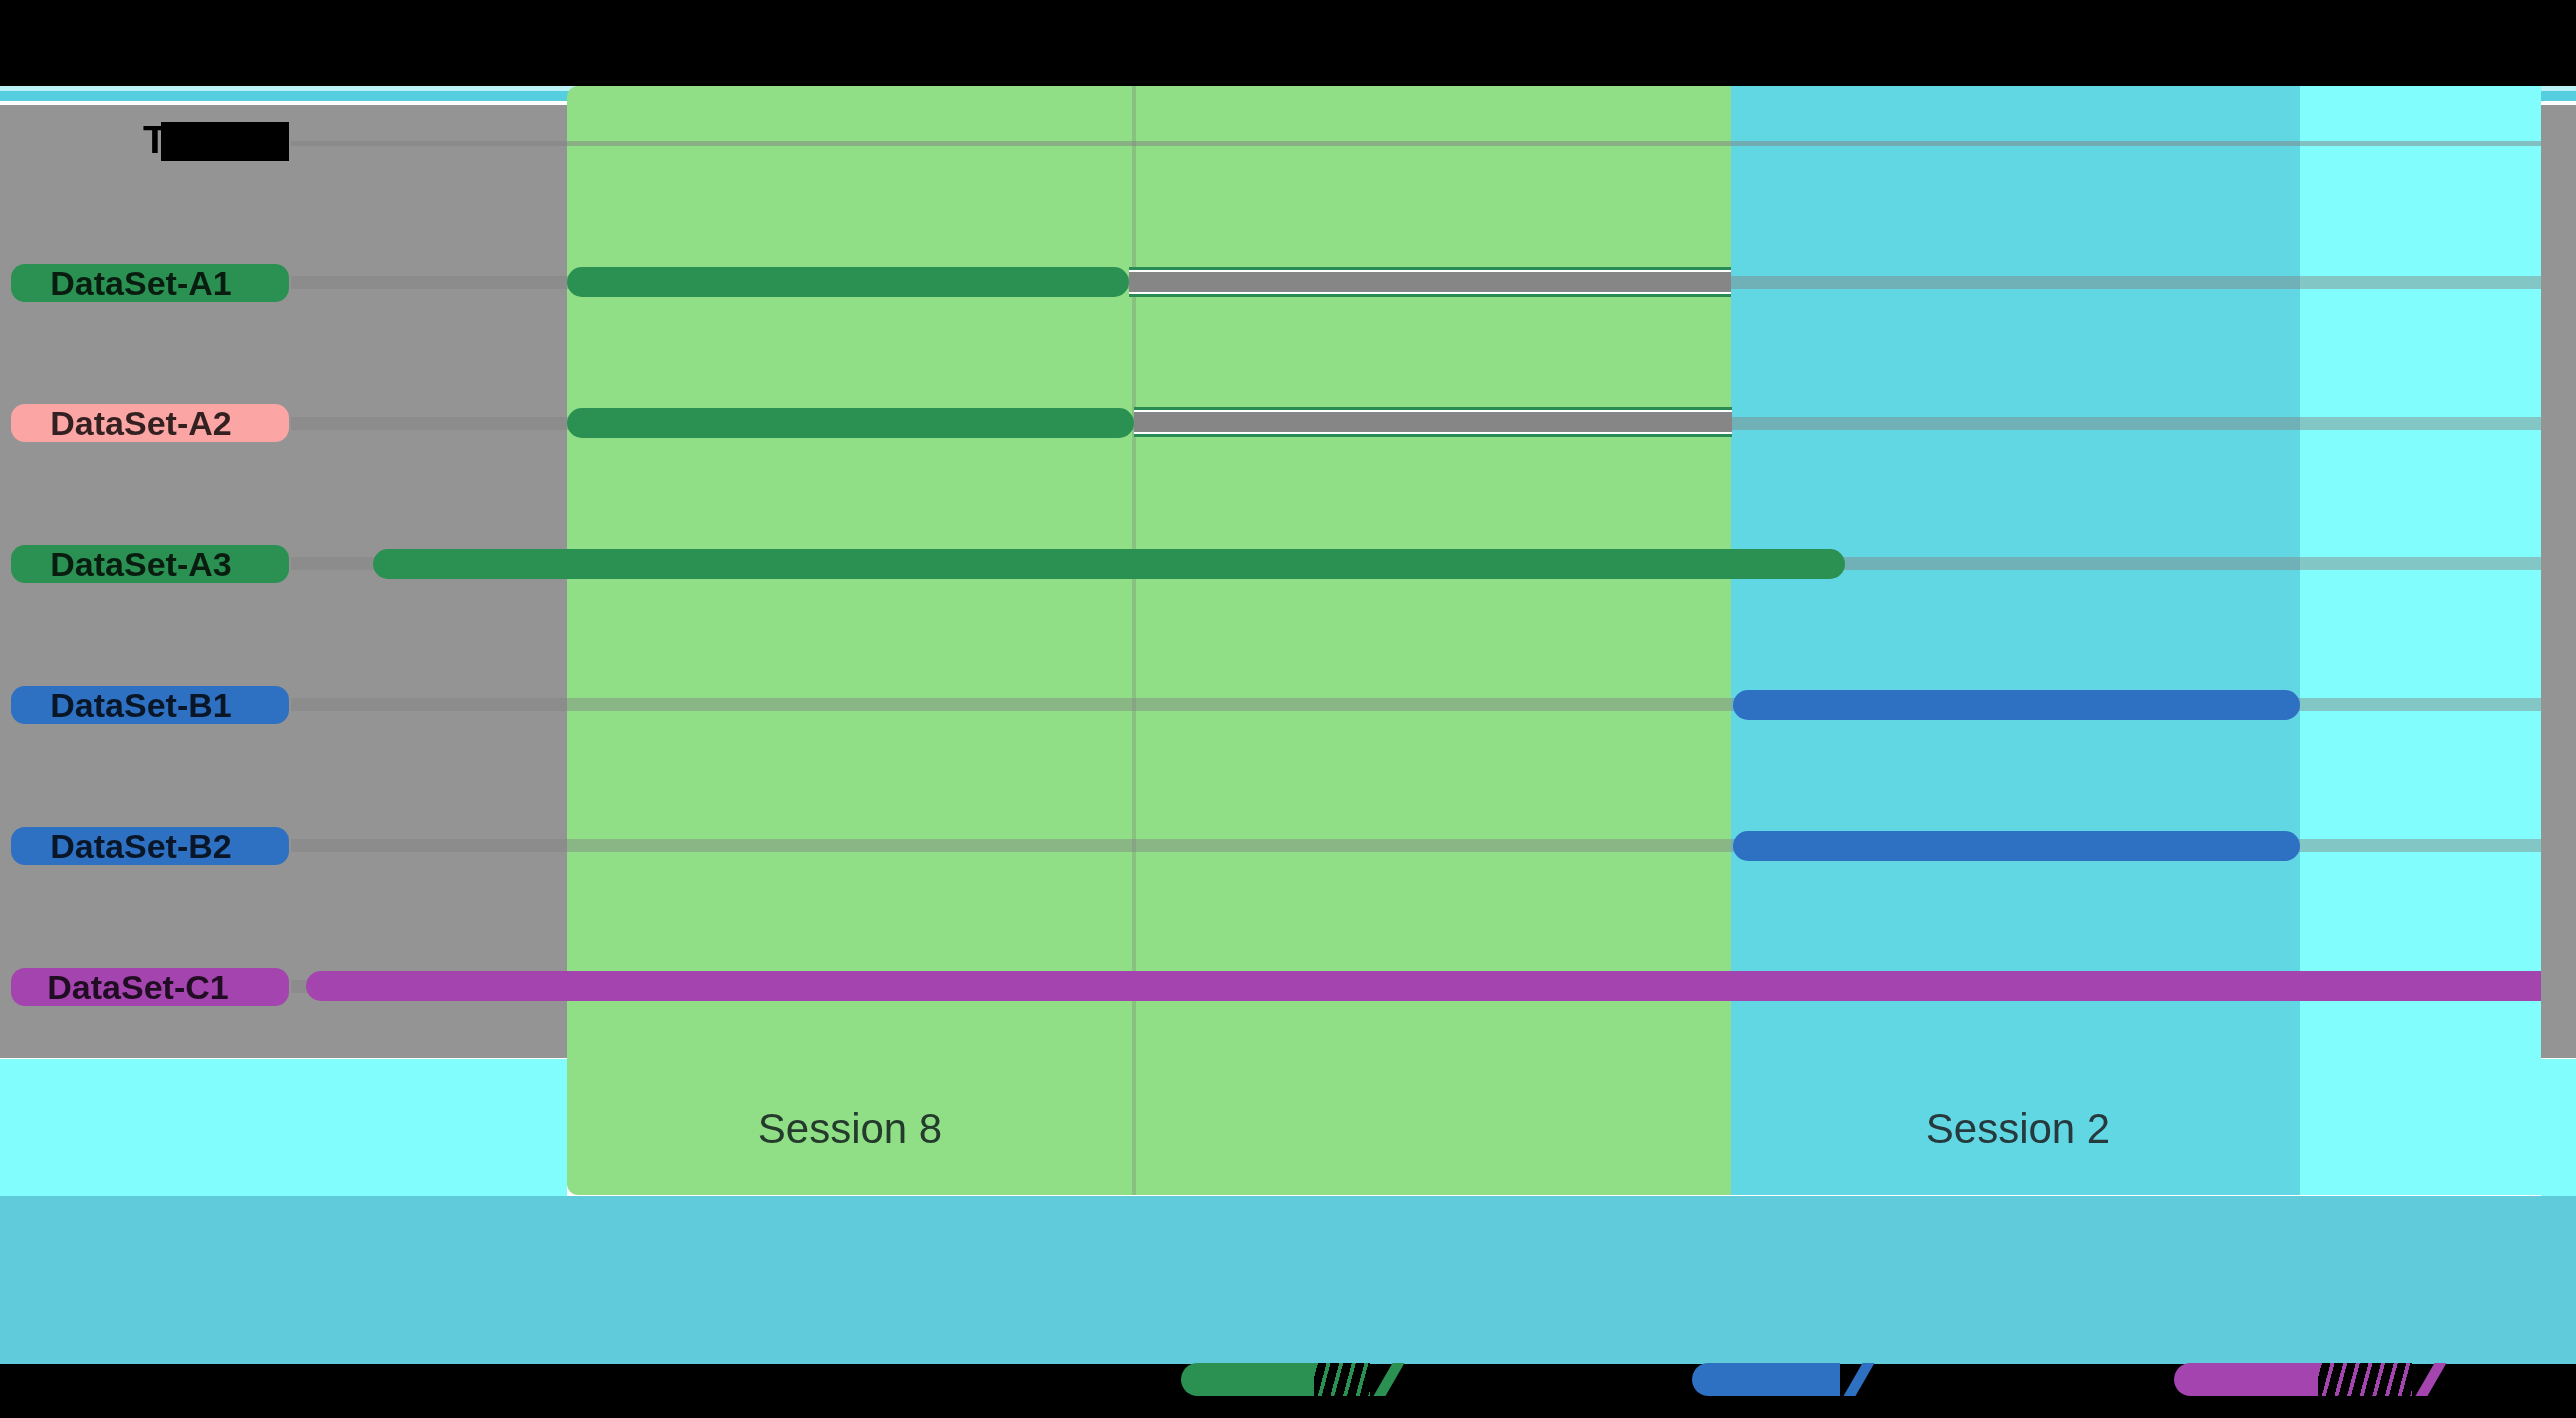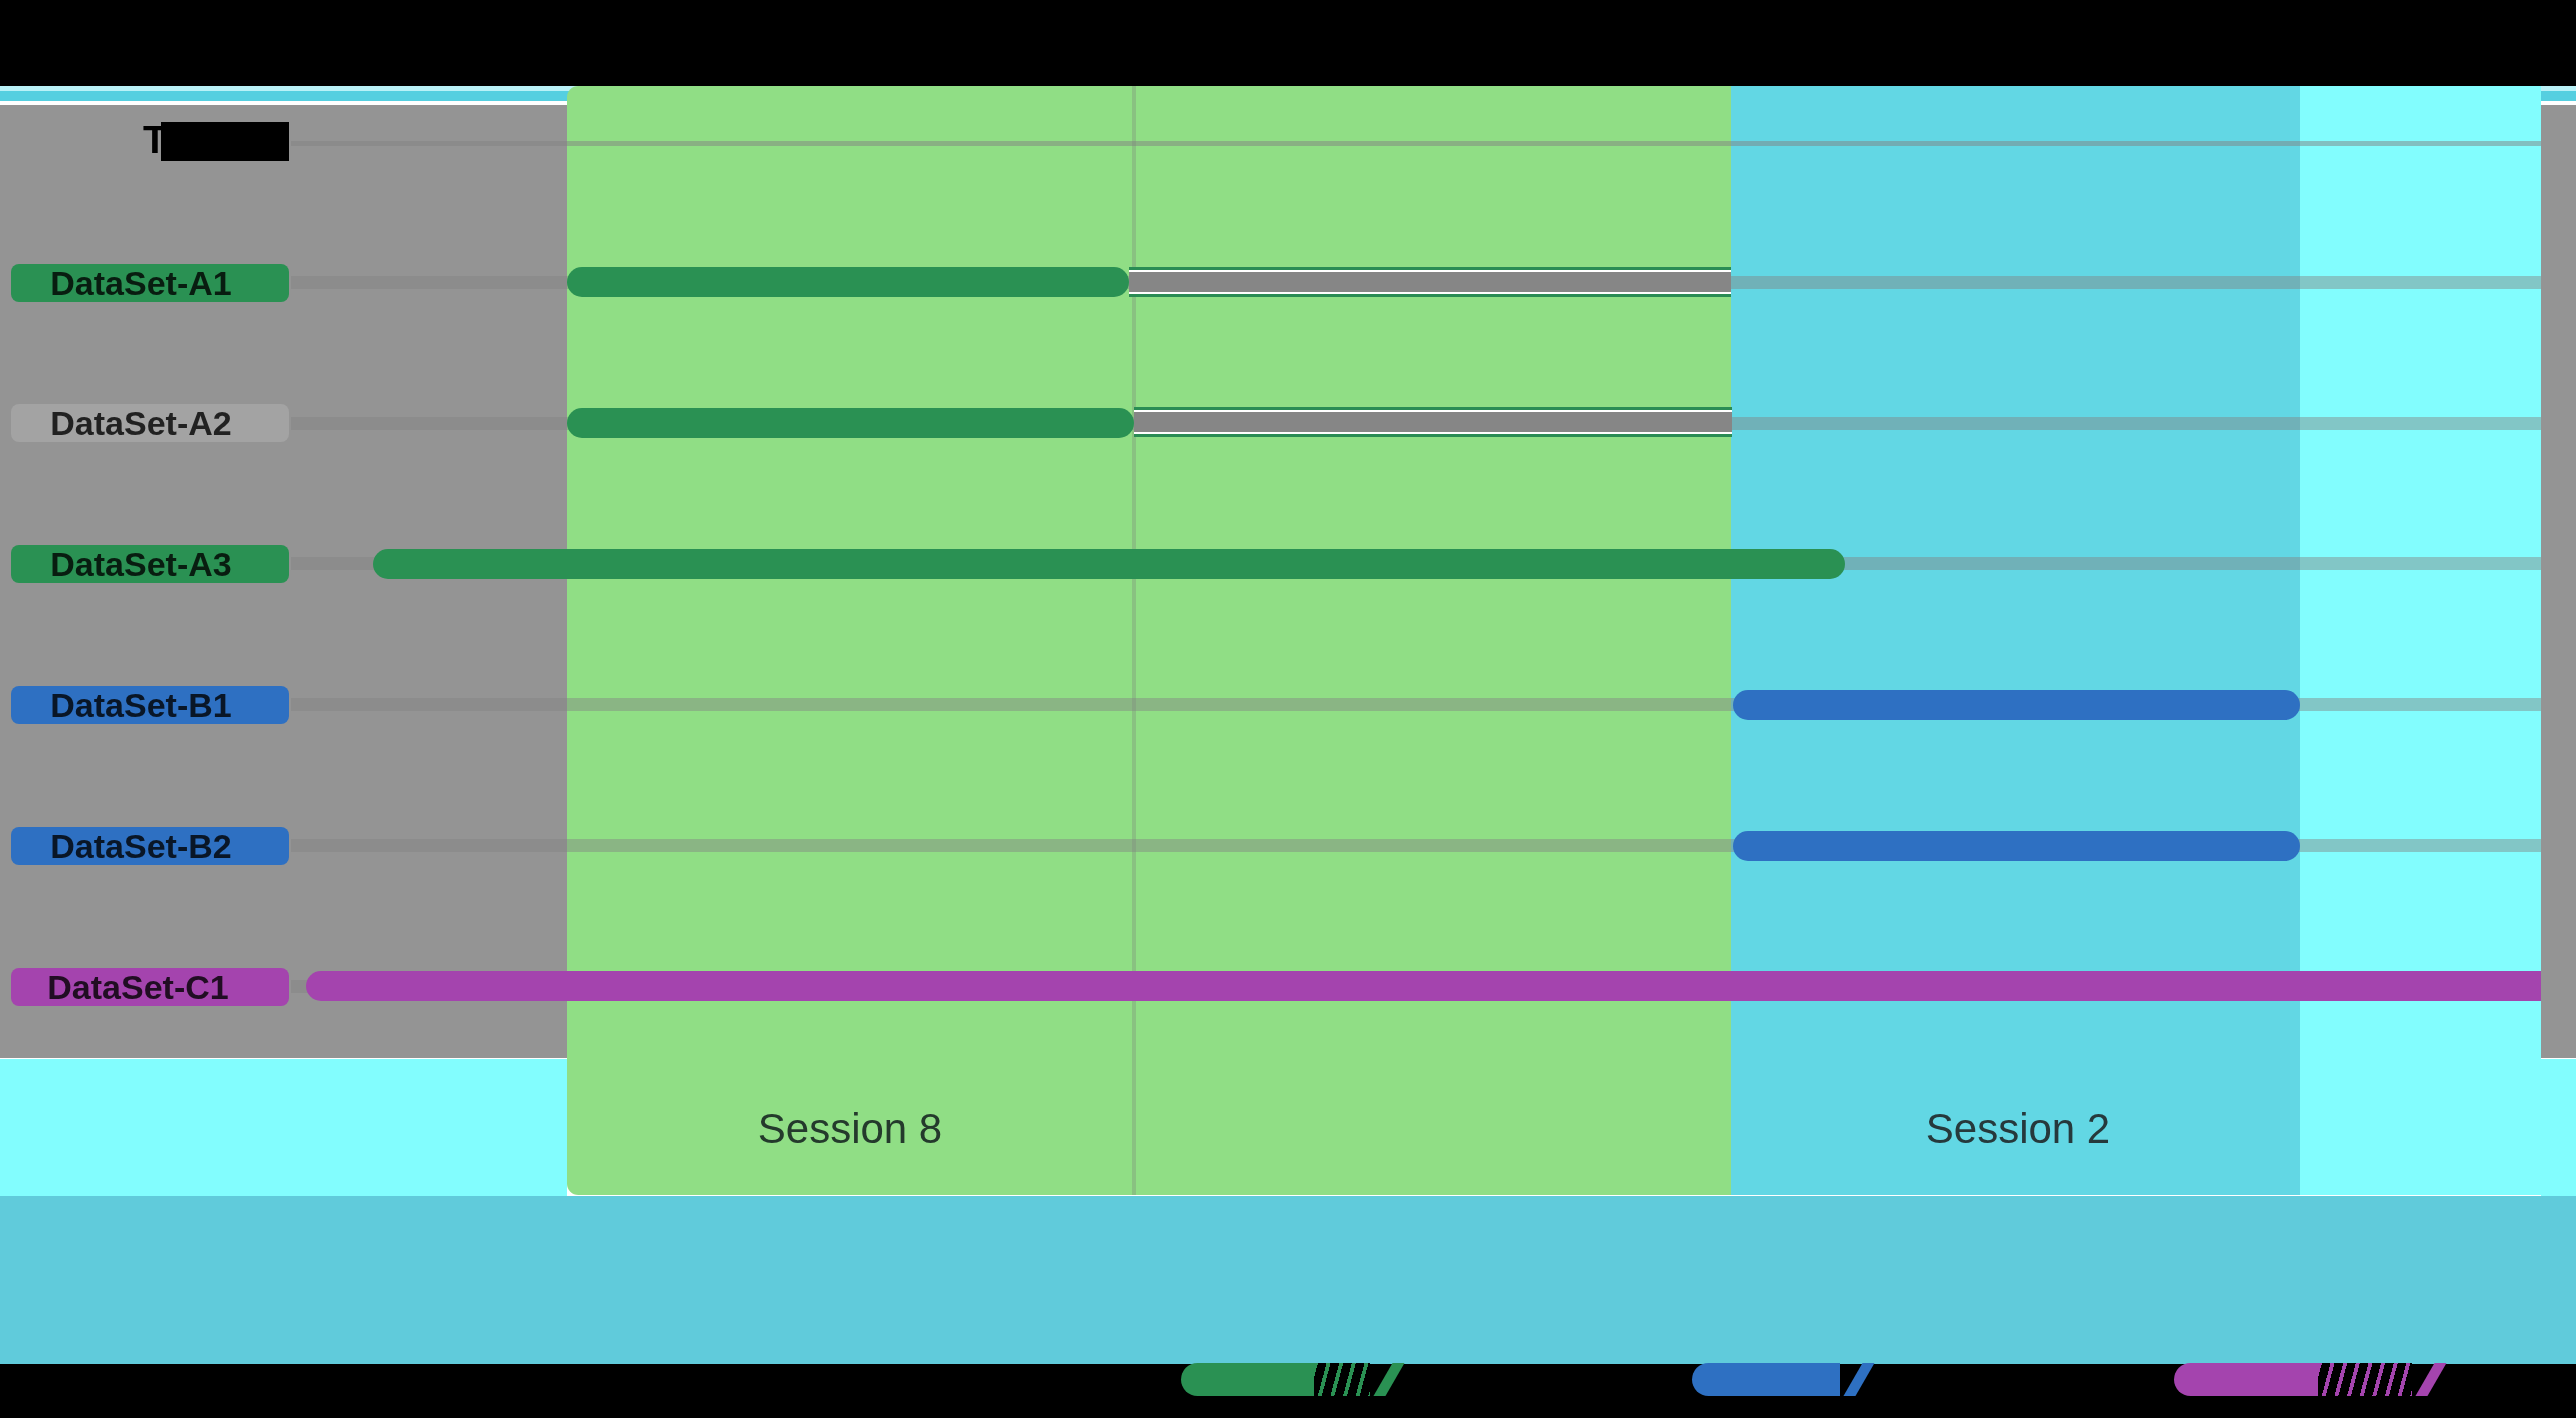--- a/index.html
+++ b/index.html
@@ -20,21 +20,21 @@
   .v-divider{left:1132px;top:86px;width:3.8px;height:1109px;background:rgba(120,120,120,0.28);}
   .header-line{left:291px;top:141px;width:2250px;height:4.7px;background:rgba(130,130,130,0.5);}
   .bottom-cyan{left:0;top:1196px;width:2576px;height:168px;background:#60cbdb;}
   .bottom-black{left:0;top:1364px;width:2576px;height:55px;background:#000;}
   
   .gridline{height:13px;background:rgba(130,130,130,0.45);}
   .task-bar{height:30px;border-radius:15px;}
   .task-bar.flat-right{border-radius:16px 0 0 16px;}
   .track{height:24.4px;background:#868686;border-top:3.8px solid #2a8c54;border-bottom:3.8px solid #2a8c54;
          box-shadow:inset 0 1.9px 0 #fff, inset 0 -1.9px 0 #fff;box-sizing:content-box;}
-  .row-label{width:278px;height:38px;border-radius:8px;color:rgba(0,0,0,0.8);
+  .row-label{width:278px;height:38px;border-radius:14px;color:rgba(0,0,0,0.8);
              font-size:34px;font-weight:700;line-height:38px;padding-left:39px;box-sizing:border-box;
              white-space:nowrap;overflow:hidden;}
   
   .time-label{left:143px;top:118px;font-size:39px;font-weight:700;color:#000;}
   .time-redaction{left:161px;top:122px;width:128px;height:39px;background:#000;}
   
   .session-label{top:1105px;transform:translateX(-50%);font-size:42px;color:#26393c;white-space:nowrap;}
   .session-label.s1{color:#243a2c;}
   
   .legend-item{top:1363px;height:33px;display:flex;align-items:center;}
@@ -62,21 +62,21 @@
   <div class="abs header-line"></div>
 
   <div id="rows-layer">
       <div class="abs gridline" style="left:291px;top:276px;width:2250px;"></div>
       <div class="abs track" style="left:1129px;top:267px;width:602px;"></div>
       <div class="abs task-bar" style="left:567px;top:267px;width:562px;background:#2a9153;"></div>
       <div class="abs row-label" style="left:11.3px;top:264px;background:#2a9153;">DataSet-A1</div>
       <div class="abs gridline" style="left:291px;top:417px;width:2250px;"></div>
       <div class="abs track" style="left:1134px;top:407px;width:598px;"></div>
       <div class="abs task-bar" style="left:567px;top:408px;width:567px;background:#2a9153;"></div>
-      <div class="abs row-label" style="left:11.3px;top:404px;background:#a3a3a3;">DataSet-A2</div>
+      <div class="abs row-label" style="left:11.3px;top:404px;background:#fca5a5;">DataSet-A2</div>
       <div class="abs gridline" style="left:291px;top:557px;width:2250px;"></div>
       <div class="abs task-bar" style="left:373px;top:549px;width:1472px;background:#2a9153;"></div>
       <div class="abs row-label" style="left:11.3px;top:545px;background:#2a9153;">DataSet-A3</div>
       <div class="abs gridline" style="left:291px;top:698px;width:2250px;"></div>
       <div class="abs task-bar" style="left:1733px;top:690px;width:567px;background:#2e70c2;"></div>
       <div class="abs row-label" style="left:11.3px;top:686px;background:#2e70c2;">DataSet-B1</div>
       <div class="abs gridline" style="left:291px;top:839px;width:2250px;"></div>
       <div class="abs task-bar" style="left:1733px;top:831px;width:567px;background:#2e70c2;"></div>
       <div class="abs row-label" style="left:11.3px;top:827px;background:#2e70c2;">DataSet-B2</div>
       <div class="abs gridline" style="left:291px;top:980px;width:2250px;"></div>

